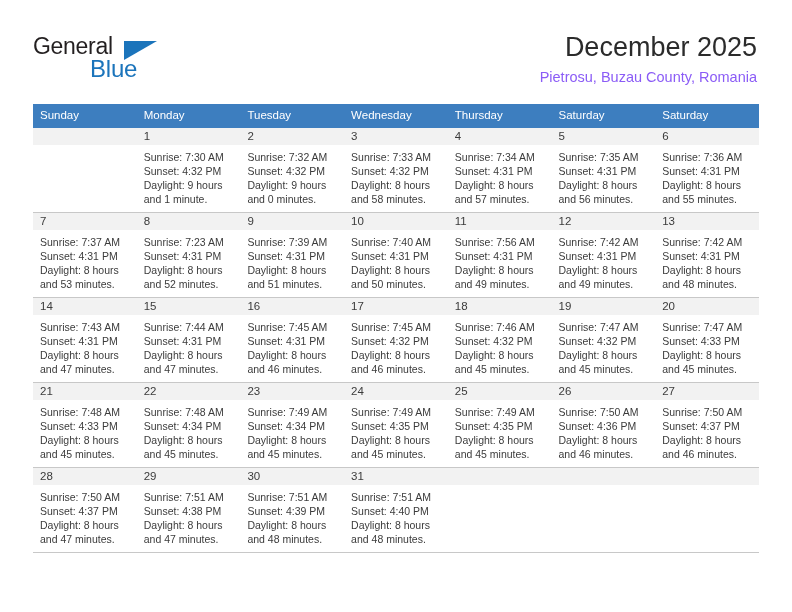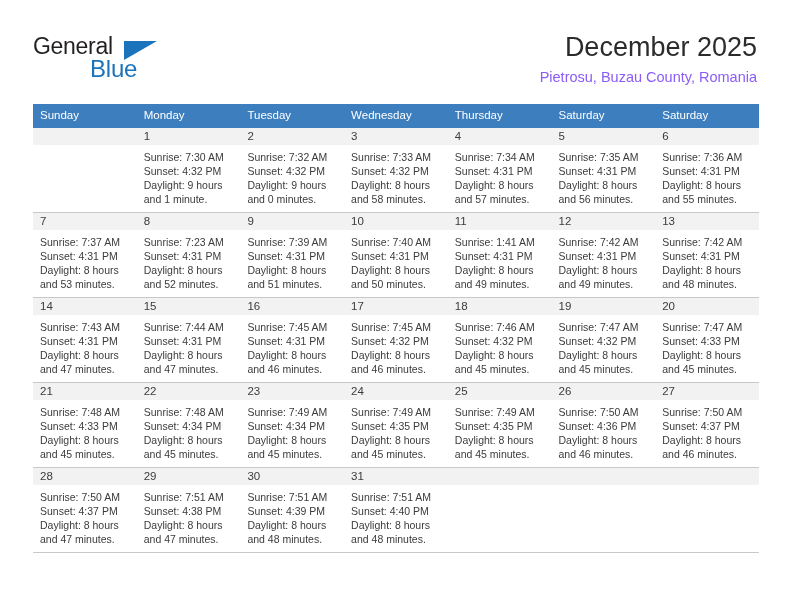--- a/index.html
+++ b/index.html
@@ -270,21 +270,21 @@
             <div class="daybody">
               <div>Sunrise: 7:40 AM</div>
               <div>Sunset: 4:31 PM</div>
               <div>Daylight: 8 hours</div>
               <div>and 50 minutes.</div>
             </div>
           </td>
           <td>
             <div class="daynum">11</div>
             <div class="daybody">
-              <div>Sunrise: 1:41 AM</div>
+              <div>Sunrise: 7:56 AM</div>
               <div>Sunset: 4:31 PM</div>
               <div>Daylight: 8 hours</div>
               <div>and 49 minutes.</div>
             </div>
           </td>
           <td>
             <div class="daynum">12</div>
             <div class="daybody">
               <div>Sunrise: 7:42 AM</div>
               <div>Sunset: 4:31 PM</div>

